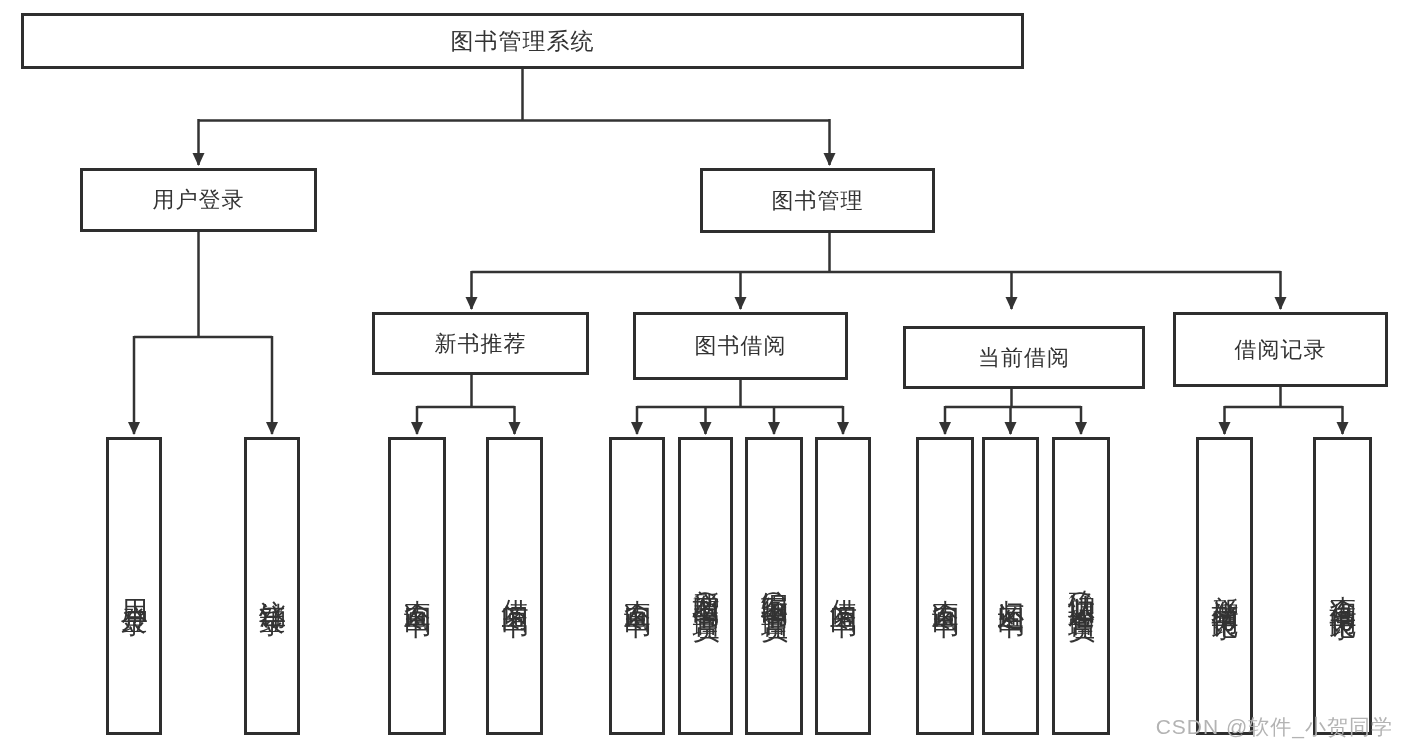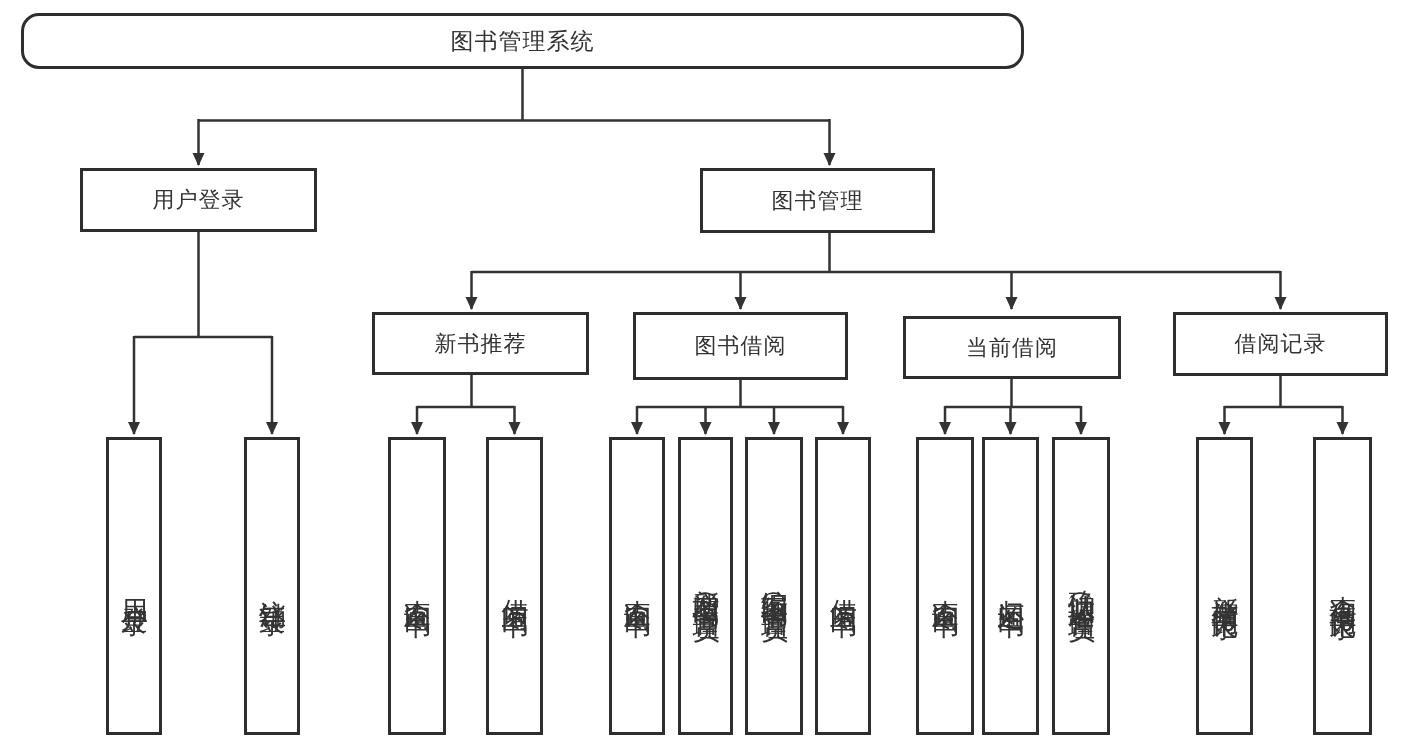--- a/index.html
+++ b/index.html
@@ -7,21 +7,21 @@
     position:relative;width:1405px;height:747px;background:#ffffff;overflow:hidden;
     font-family:"Liberation Sans","DejaVu Sans",sans-serif;color:#333333;
   }
   #connectors{position:absolute;left:0;top:0;width:1405px;height:747px;}
   .box{
     position:absolute;background:#ffffff;border:3px solid #2e2e2e;box-sizing:border-box;
     display:flex;align-items:center;justify-content:center;
     color:#333333;
   }
   .h{font-size:22px;letter-spacing:1px;white-space:nowrap;}
-  .root{font-size:23px;border-radius:18px;}
+  .root{font-size:23px;}
   .v{
     top:437px;height:298px;
     writing-mode:vertical-rl;text-orientation:mixed;
     font-size:27px;letter-spacing:4px;line-height:1;
   }
   #watermark{
     position:absolute;right:12px;bottom:6px;
     font-size:21px;letter-spacing:1px;color:#b3b3b3;white-space:nowrap;z-index:5;
   }
 </style>
@@ -80,35 +80,36 @@
     </g>
   </svg>
 
   <div class="box h root" style="left:21px;top:13px;width:1003px;height:56px">图书管理系统</div>
 
   <div class="box h" style="left:80px;top:168px;width:237px;height:64px">用户登录</div>
   <div class="box h" style="left:700px;top:168px;width:235px;height:65px">图书管理</div>
 
   <div class="box h" style="left:372px;top:312px;width:217px;height:63px">新书推荐</div>
   <div class="box h" style="left:633px;top:312px;width:215px;height:68px">图书借阅</div>
-  <div class="box h" style="left:903px;top:316px;width:218px;height:63px">当前借阅</div>
-  <div class="box h" style="left:1173px;top:312px;width:215px;height:64px">借阅记录</div>
+  <div class="box h" style="left:903px;top:326px;width:242px;height:63px">当前借阅</div>
+  <div class="box h" style="left:1173px;top:312px;width:215px;height:75px">借阅记录</div>
 
   <div class="box v" style="left:106px;width:56px">用户登录</div>
   <div class="box v" style="left:244px;width:56px">注销登录</div>
 
   <div class="box v" style="left:388px;width:58px">查询图书</div>
   <div class="box v" style="left:486px;width:57px">借阅图书</div>
 
   <div class="box v" style="left:609px;width:56px">查询图书</div>
   <div class="box v" style="left:678px;width:55px">新增图书（管理员）</div>
   <div class="box v" style="left:745px;width:58px">编辑图书（管理员）</div>
   <div class="box v" style="left:815px;width:56px">借阅图书</div>
 
   <div class="box v" style="left:916px;width:58px">查询图书</div>
   <div class="box v" style="left:982px;width:57px">归还图书</div>
   <div class="box v" style="left:1052px;width:58px">确认归还（管理员）</div>
 
   <div class="box v" style="left:1196px;width:57px">新增借阅记录</div>
   <div class="box v" style="left:1313px;width:59px">查询借阅记录</div>
 
+  <div id="watermark">CSDN @软件_小贺同学</div>
 
 </div>
 
 </body></html>

